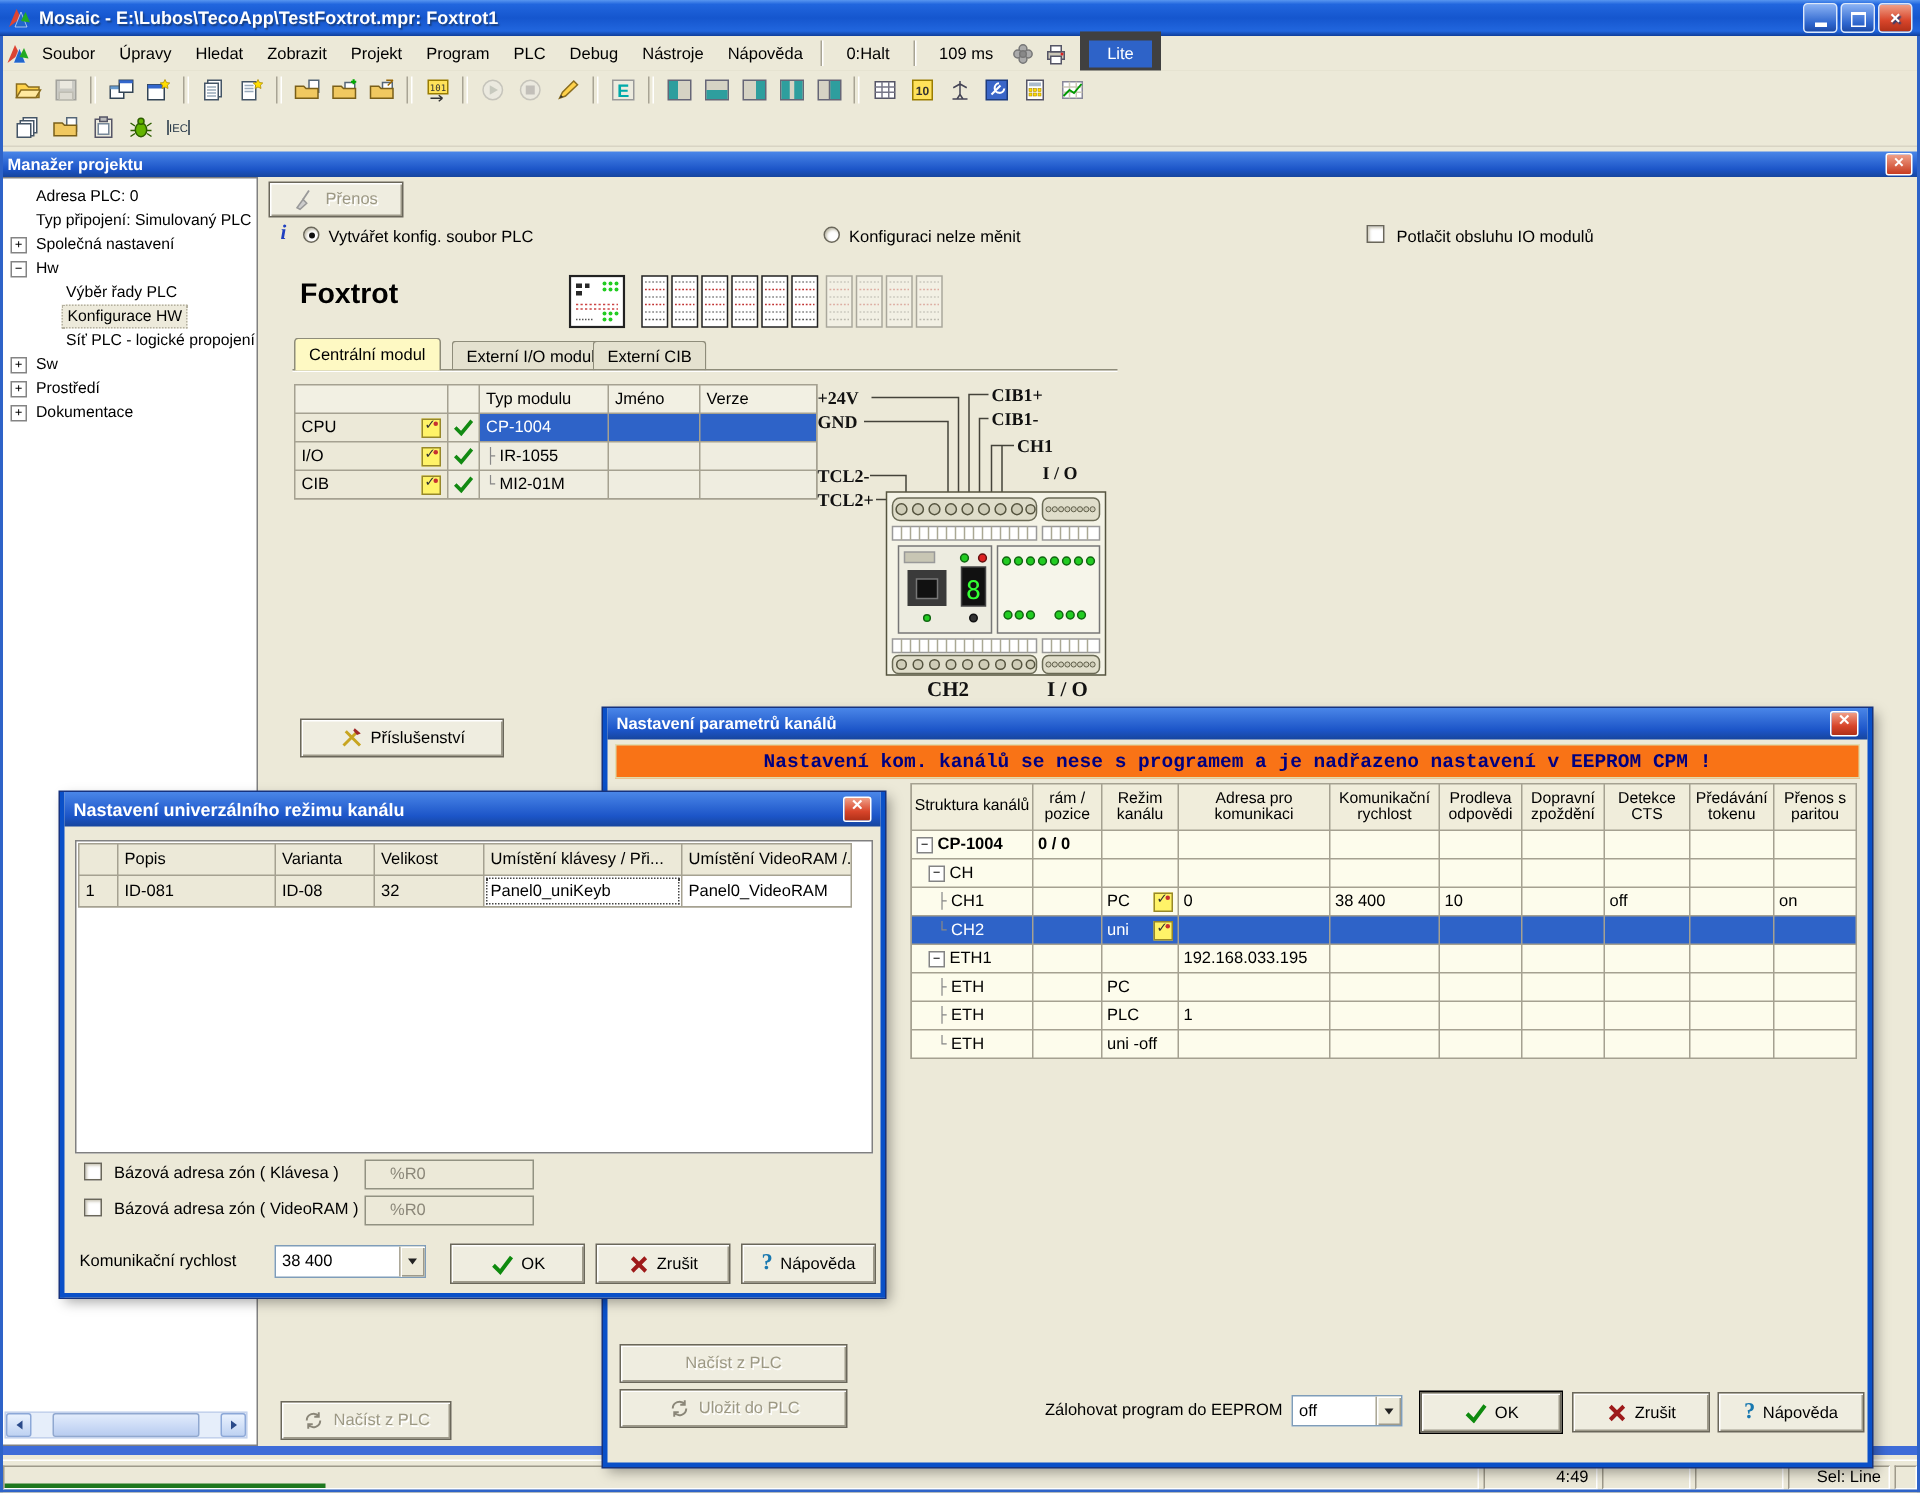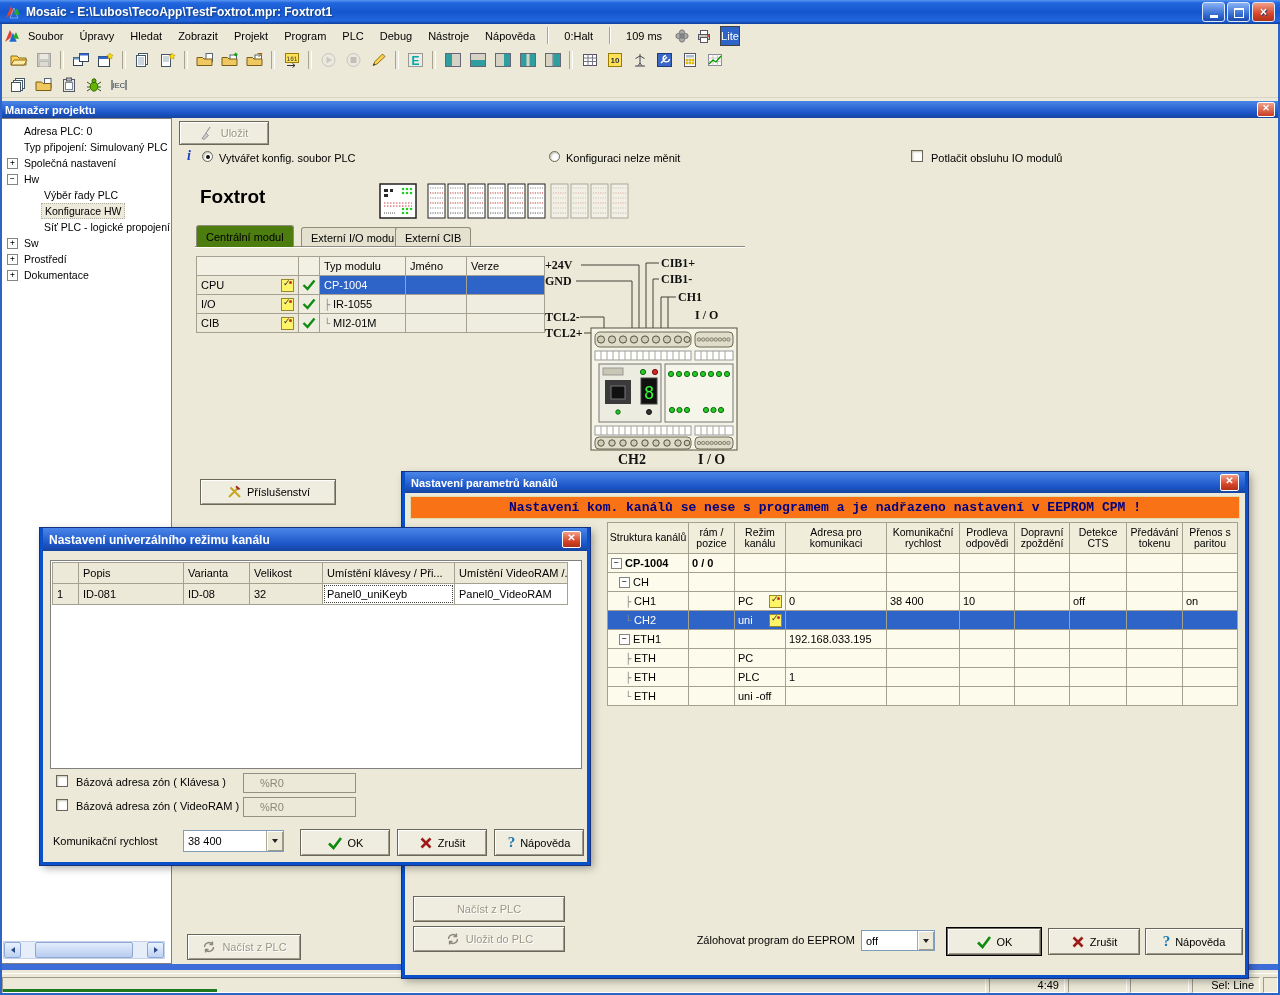--- a/index.html
+++ b/index.html
@@ -20,21 +20,21 @@
   .winbtn.b-close{background:linear-gradient(180deg,#F0A088,#D8452A 60%,#B03018)}
   .wg-min{width:8px;height:3px;background:#fff;margin-bottom:3px}
   .wg-res{width:8px;height:7px;border:1px solid #fff;border-top:2px solid #fff;margin-bottom:3px}
   .wg-close{font-size:12px;font-weight:bold;line-height:16px;align-self:center}
 
   .menubar{position:absolute;top:24px;left:0;right:0;height:23px;background:#ECE9D8;
     border-bottom:1px solid #D4D0BC;display:flex;align-items:center;padding-left:4px}
   .menu-item{padding:3px 8px;white-space:nowrap}
   .vsep{width:1px;height:17px;background:#A8A494;box-shadow:1px 0 0 #FFF;margin:0 4px}
   .mpanel{height:19px;display:flex;align-items:center;justify-content:center;padding:0 12px;white-space:nowrap}
-  .lite-btn{background:#2E63C8;color:#fff;padding:3px 0;margin-left:8px;border:1px solid #404040}
+  .lite-btn{background:#2E63C8;color:#fff;padding:3px 12px;margin-left:8px;border:6px solid #404040}
 
   .toolbar{position:absolute;left:0;right:0;height:25px;background:#ECE9D8;display:flex;
     align-items:center;padding-left:6px;border-bottom:1px solid #D8D4C4}
   #toolbar-main{top:47px}
   #toolbar-secondary{top:72px}
   .tbtn{width:25px;height:22px;display:flex;align-items:center;justify-content:center;flex:none}
   .tbtn.disabled{opacity:.45;filter:grayscale(.8)}
   .tsep{width:2px;height:18px;border-left:1px solid #A8A494;border-right:1px solid #FFF;margin:0 4px;flex:none}
 
   
@@ -90,21 +90,21 @@
   .arr{width:0;height:0;border-left:3.5px solid transparent;border-right:3.5px solid transparent;border-top:4px solid #222}
   .dfield{position:absolute;background:#ECE9D8;border:1px solid #929282;color:#8C887A;
     display:flex;align-items:center;padding:0 16px;box-sizing:border-box}
   .info-i{position:absolute;font:italic bold 14px "Liberation Serif",serif;color:#2040C0}
   .info-i::before{content:"i"}
 
   
   .brand{position:absolute;left:200px;top:186px;font-size:19px;font-weight:bold}
   .tab{position:absolute;display:flex;align-items:center;border:1px solid #8E8C7A;border-bottom:none;
     border-radius:3px 3px 0 0;background:#E4E1CF;padding:0 9px;box-sizing:border-box}
-  .tab.active{background:#4d7c0f;z-index:3}
+  .tab.active{background:#fef9c3;z-index:3}
   .tabline{position:absolute;left:195px;top:246px;width:550px;height:1px;background:#8E8C7A;box-shadow:0 1px 0 #FFF}
   #module-strip{position:absolute;left:379px;top:183px;display:flex;align-items:flex-end;gap:1px}
   .strip-central{margin-right:9px}
   .strip-spare{opacity:.32}
   .strip-spare.first{margin-left:3px}
 
   .gridtbl{display:grid;gap:1px;background:#A5A191;border:1px solid #A5A191;position:absolute}
   #mod-table{left:196px;top:256px;grid-template-columns:101px 20px 85px 60px 77px}
   .mh{background:#F2F0E3;height:18px;display:flex;align-items:center;padding:0 4px}
   .mc{background:#EFEDE0;height:18px;display:flex;align-items:center;padding:0 4px;gap:3px}
@@ -557,21 +557,21 @@
     </div>
   </div>
 
   <div class="btn disabled" style="left:179px;top:121px;width:90px;height:24px">
     <span class="ic" id="broom-ic">
         <svg xmlns="http://www.w3.org/2000/svg" width="16" height="16" viewBox="0 0 16 16">
           <path d="M10 2 L6 8" stroke="#999" stroke-width="1.2"></path>
           <path d="M2 13.5 L6 8 l2.5 2.5 L4 14.5 z" fill="#CCC" stroke="#999"></path>
         </svg>
       </span>
-    <span>Uložit</span>
+    <span>Přenos</span>
   </div>
   <span class="info-i" style="left:187px;top:148px"></span>
   <span class="radio on" style="left:202px;top:151px"></span>
   <span class="lbl" style="left:219px;top:152px">Vytvářet konfig. soubor PLC</span>
   <span class="radio" style="left:549px;top:151px"></span>
   <span class="lbl" style="left:566px;top:152px">Konfiguraci nelze měnit</span>
   <span class="cbx" style="left:911px;top:150px"></span>
   <span class="lbl" style="left:931px;top:152px">Potlačit obsluhu IO modulů</span>
 
   <div class="brand">Foxtrot</div>

